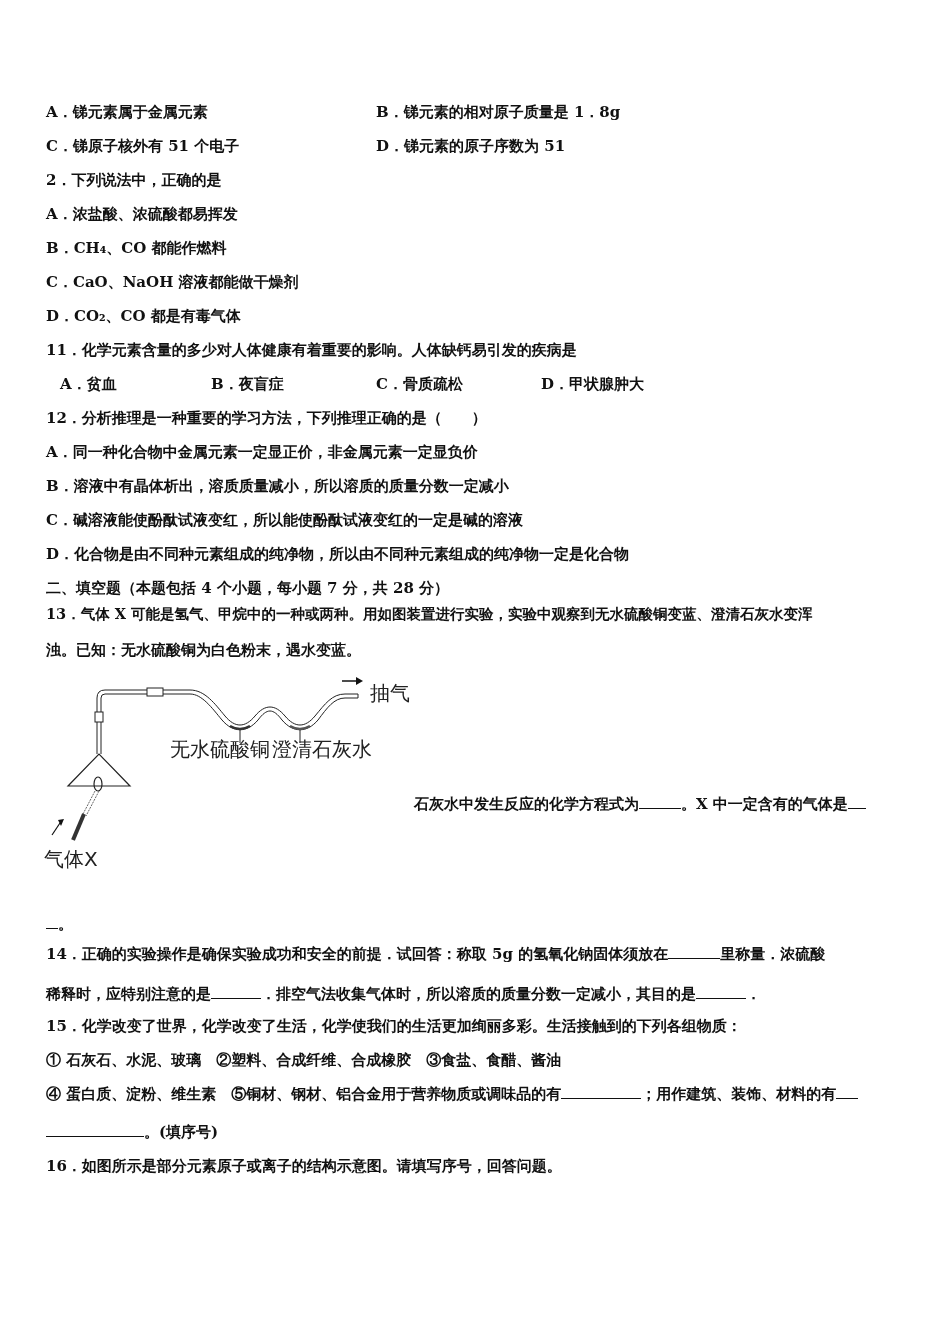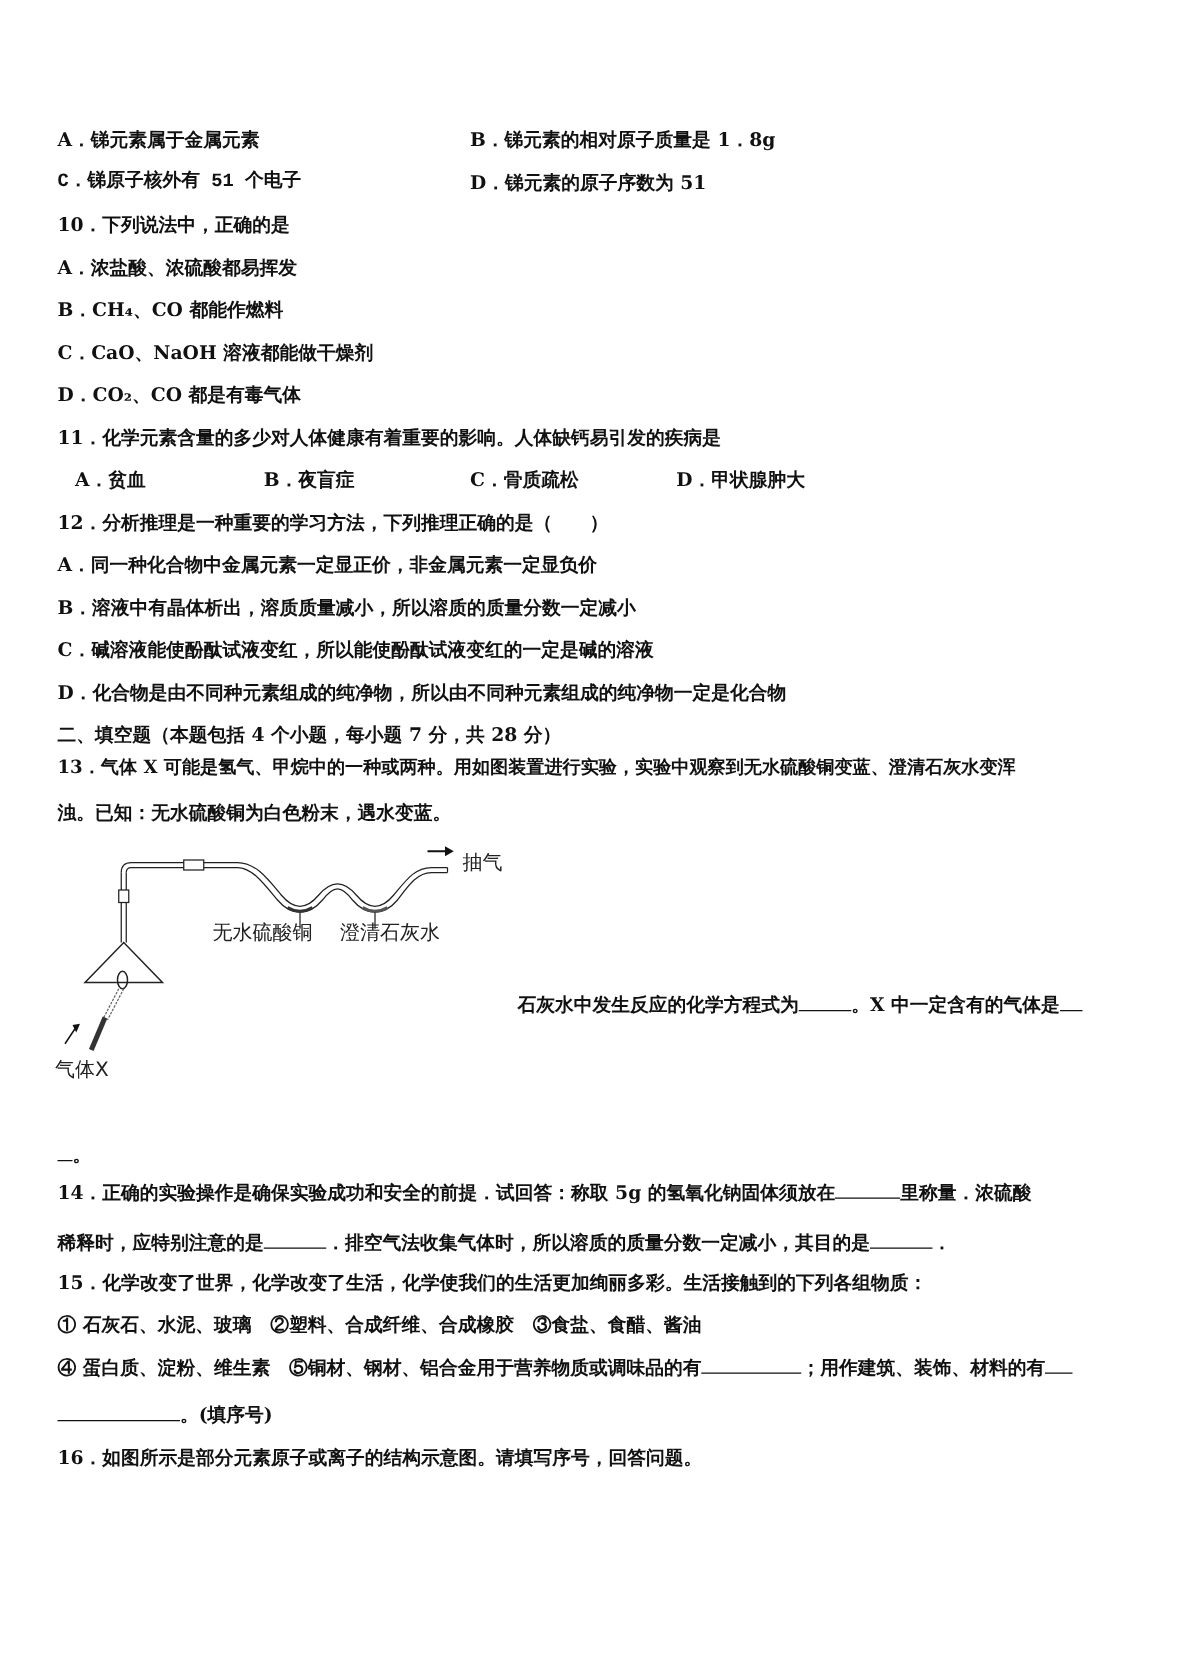--- a/index.html
+++ b/index.html
@@ -2,31 +2,31 @@
 <html><head>
 <meta charset="utf-8">
 <style>
   html, body { margin: 0; padding: 0; background: #ffffff; }
   body { width: 950px; height: 1344px; position: relative; overflow: hidden;
          font-family: "DejaVu Serif", "Liberation Serif", serif; color: #111; }
   .line { position: absolute; left: 46px; font-size: 15px; font-weight: bold; white-space: nowrap; line-height: 20px; }
   .opt { position: absolute; font-size: 15px; font-weight: bold; white-space: nowrap; line-height: 20px; }
   .blank { display: inline-block; border-bottom: 1px solid #111; height: 14px; vertical-align: baseline; }
   .diagram { position: absolute; left: 40px; top: 668px; width: 380px; height: 210px; }
-  .diag-label { position: absolute; font-family: "DejaVu Sans", "Liberation Sans", sans-serif; font-size: 16px; font-weight: normal; color: #222; white-space: nowrap; }
+  .diag-label { position: absolute; font-family: "DejaVu Sans", "Liberation Sans", sans-serif; font-size: 20px; font-weight: normal; color: #222; white-space: nowrap; }
 </style>
 </head>
 <body>
 
 <div class="opt" style="left:46px; top:102px;">A．锑元素属于金属元素</div>
 <div class="opt" style="left:376px; top:102px;">B．锑元素的相对原子质量是 1．8g</div>
-<div class="opt" style="left:46px; top:136px;font-family:Liberation Mono, monospace;">C．锑原子核外有 51 个电子</div>
+<div class="opt" style="left:46px; top:136px;">C．锑原子核外有 51 个电子</div>
 <div class="opt" style="left:376px; top:136px;">D．锑元素的原子序数为 51</div>
 
-<div class="line" style="top:170px;">10．下列说法中，正确的是</div>
+<div class="line" style="top:170px;">2．下列说法中，正确的是</div>
 <div class="line" style="top:204px;">A．浓盐酸、浓硫酸都易挥发</div>
 <div class="line" style="top:238px;">B．CH₄、CO 都能作燃料</div>
 <div class="line" style="top:272px;">C．CaO、NaOH 溶液都能做干燥剂</div>
 <div class="line" style="top:306px;">D．CO₂、CO 都是有毒气体</div>
 
 <div class="line" style="top:340px;">11．化学元素含量的多少对人体健康有着重要的影响。人体缺钙易引发的疾病是</div>
 <div class="opt" style="left:60px; top:374px;">A．贫血</div>
 <div class="opt" style="left:211px; top:374px;">B．夜盲症</div>
 <div class="opt" style="left:376px; top:374px;">C．骨质疏松</div>
 <div class="opt" style="left:541px; top:374px;">D．甲状腺肿大</div>

